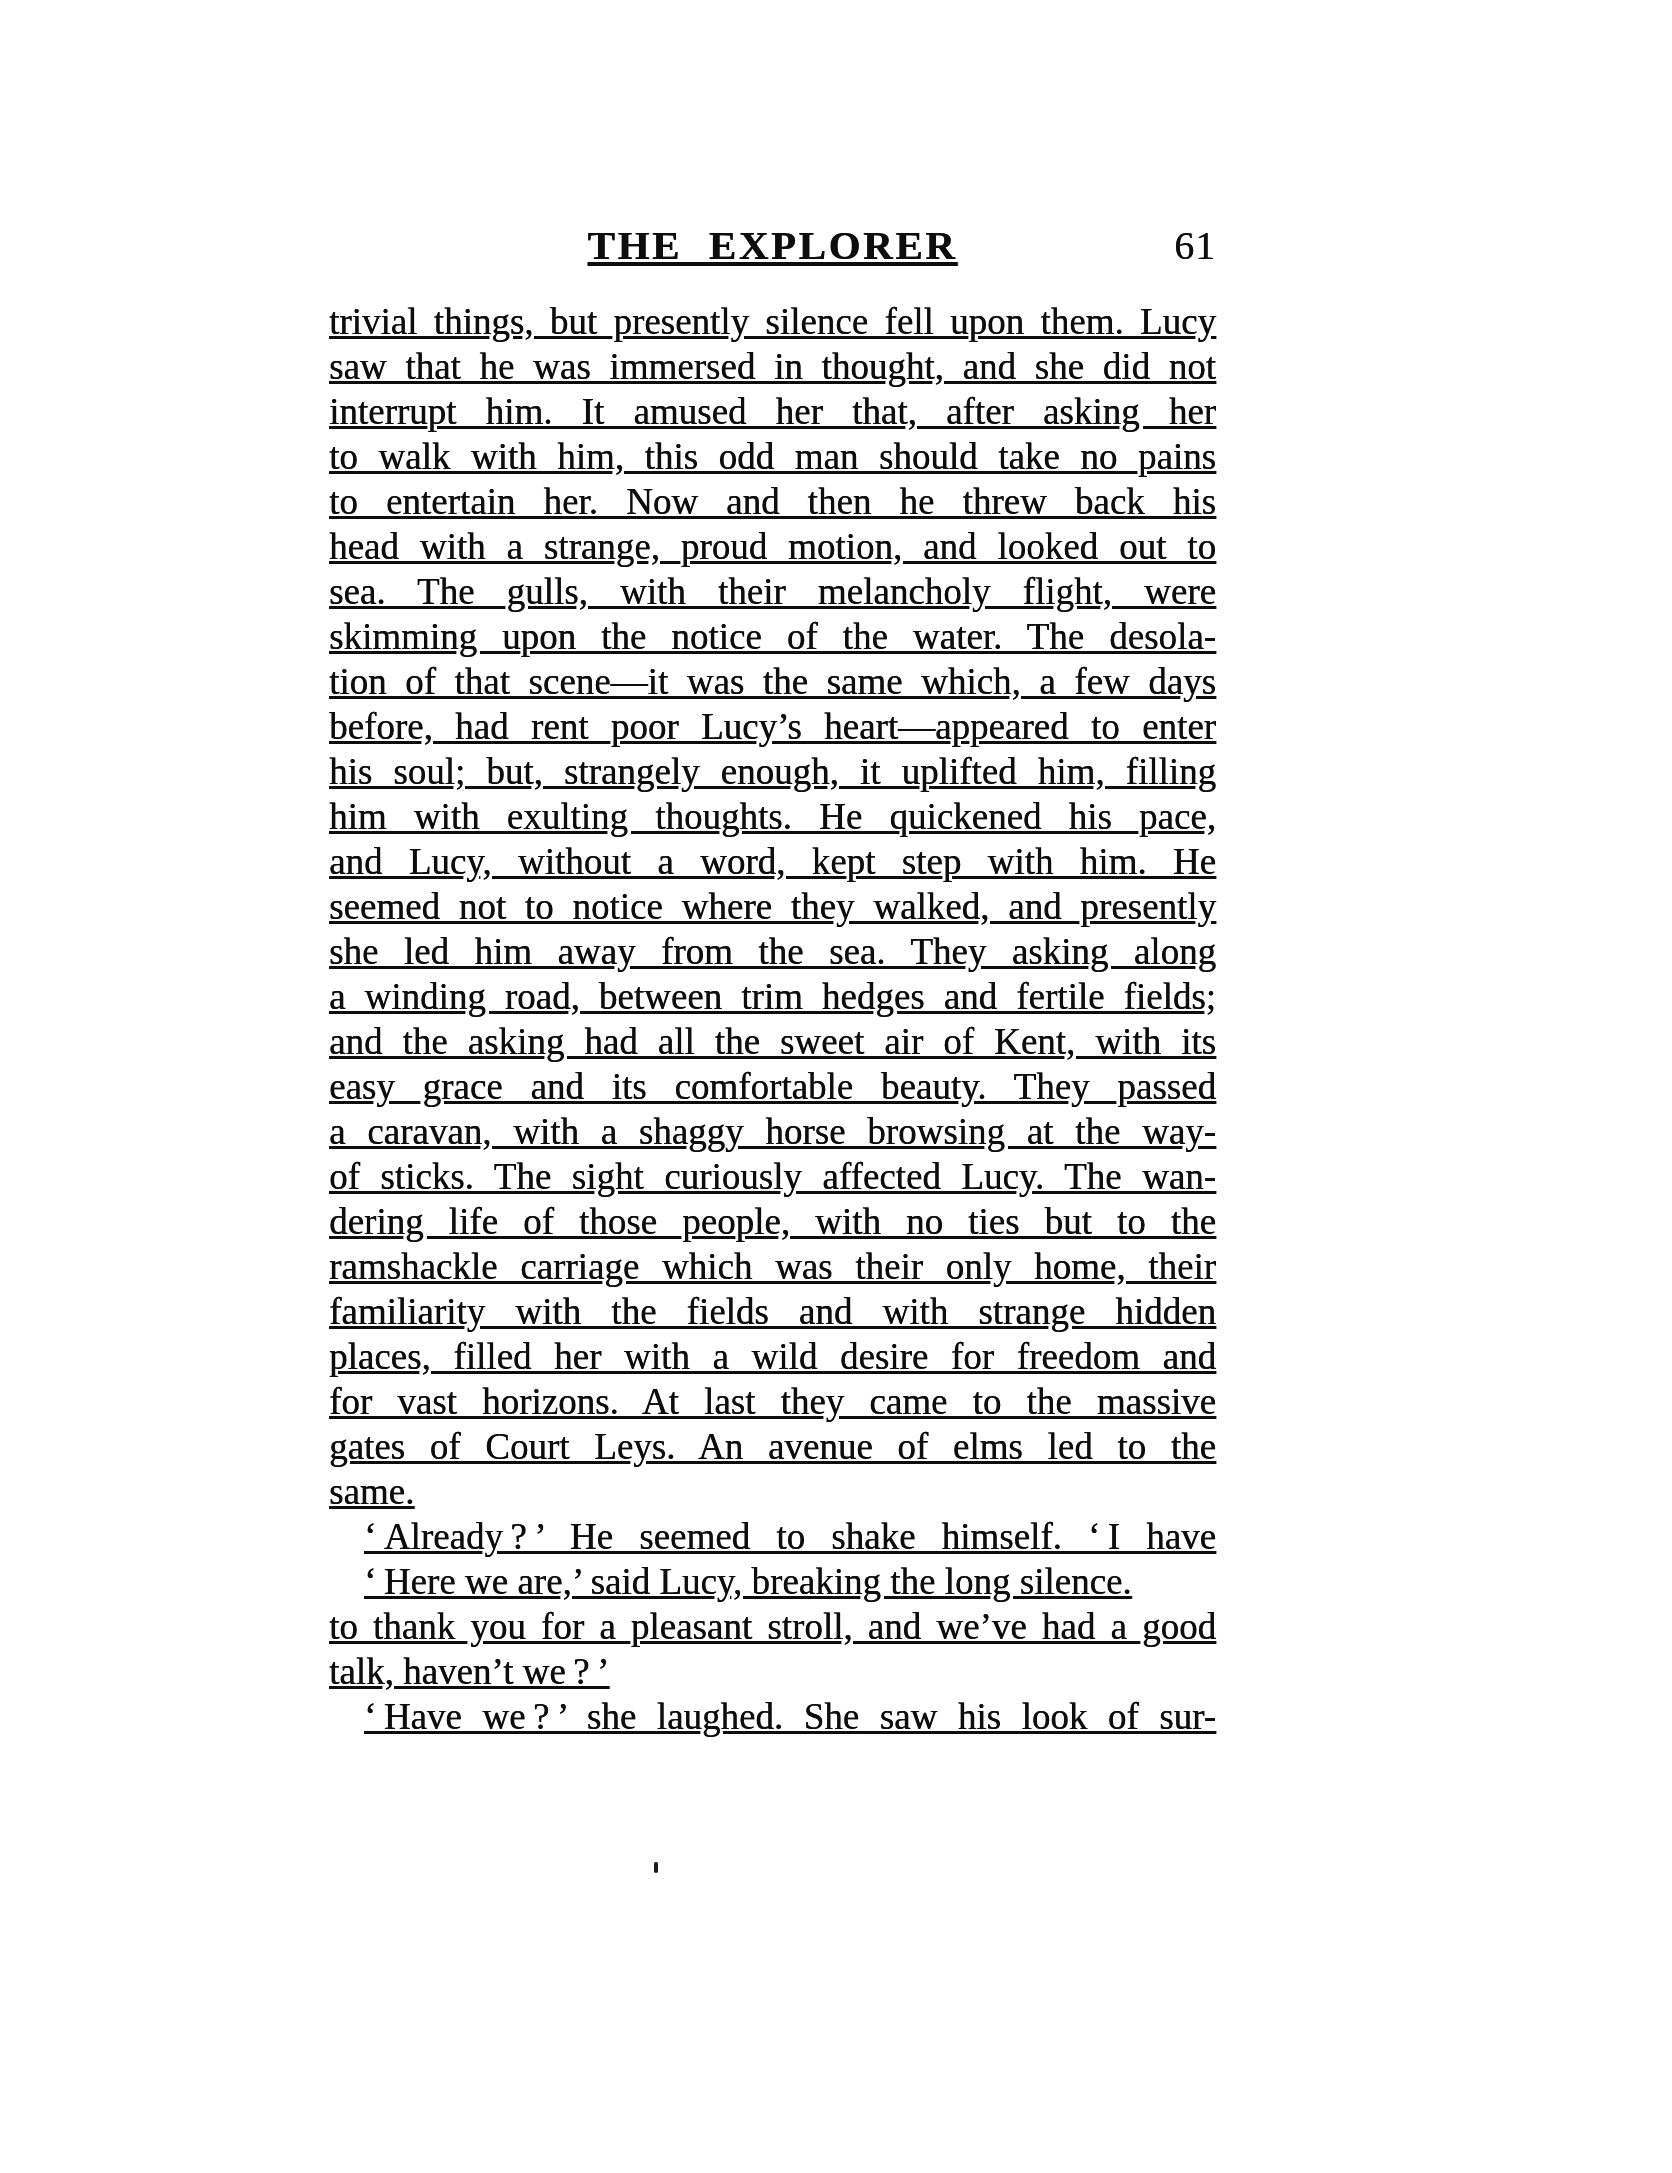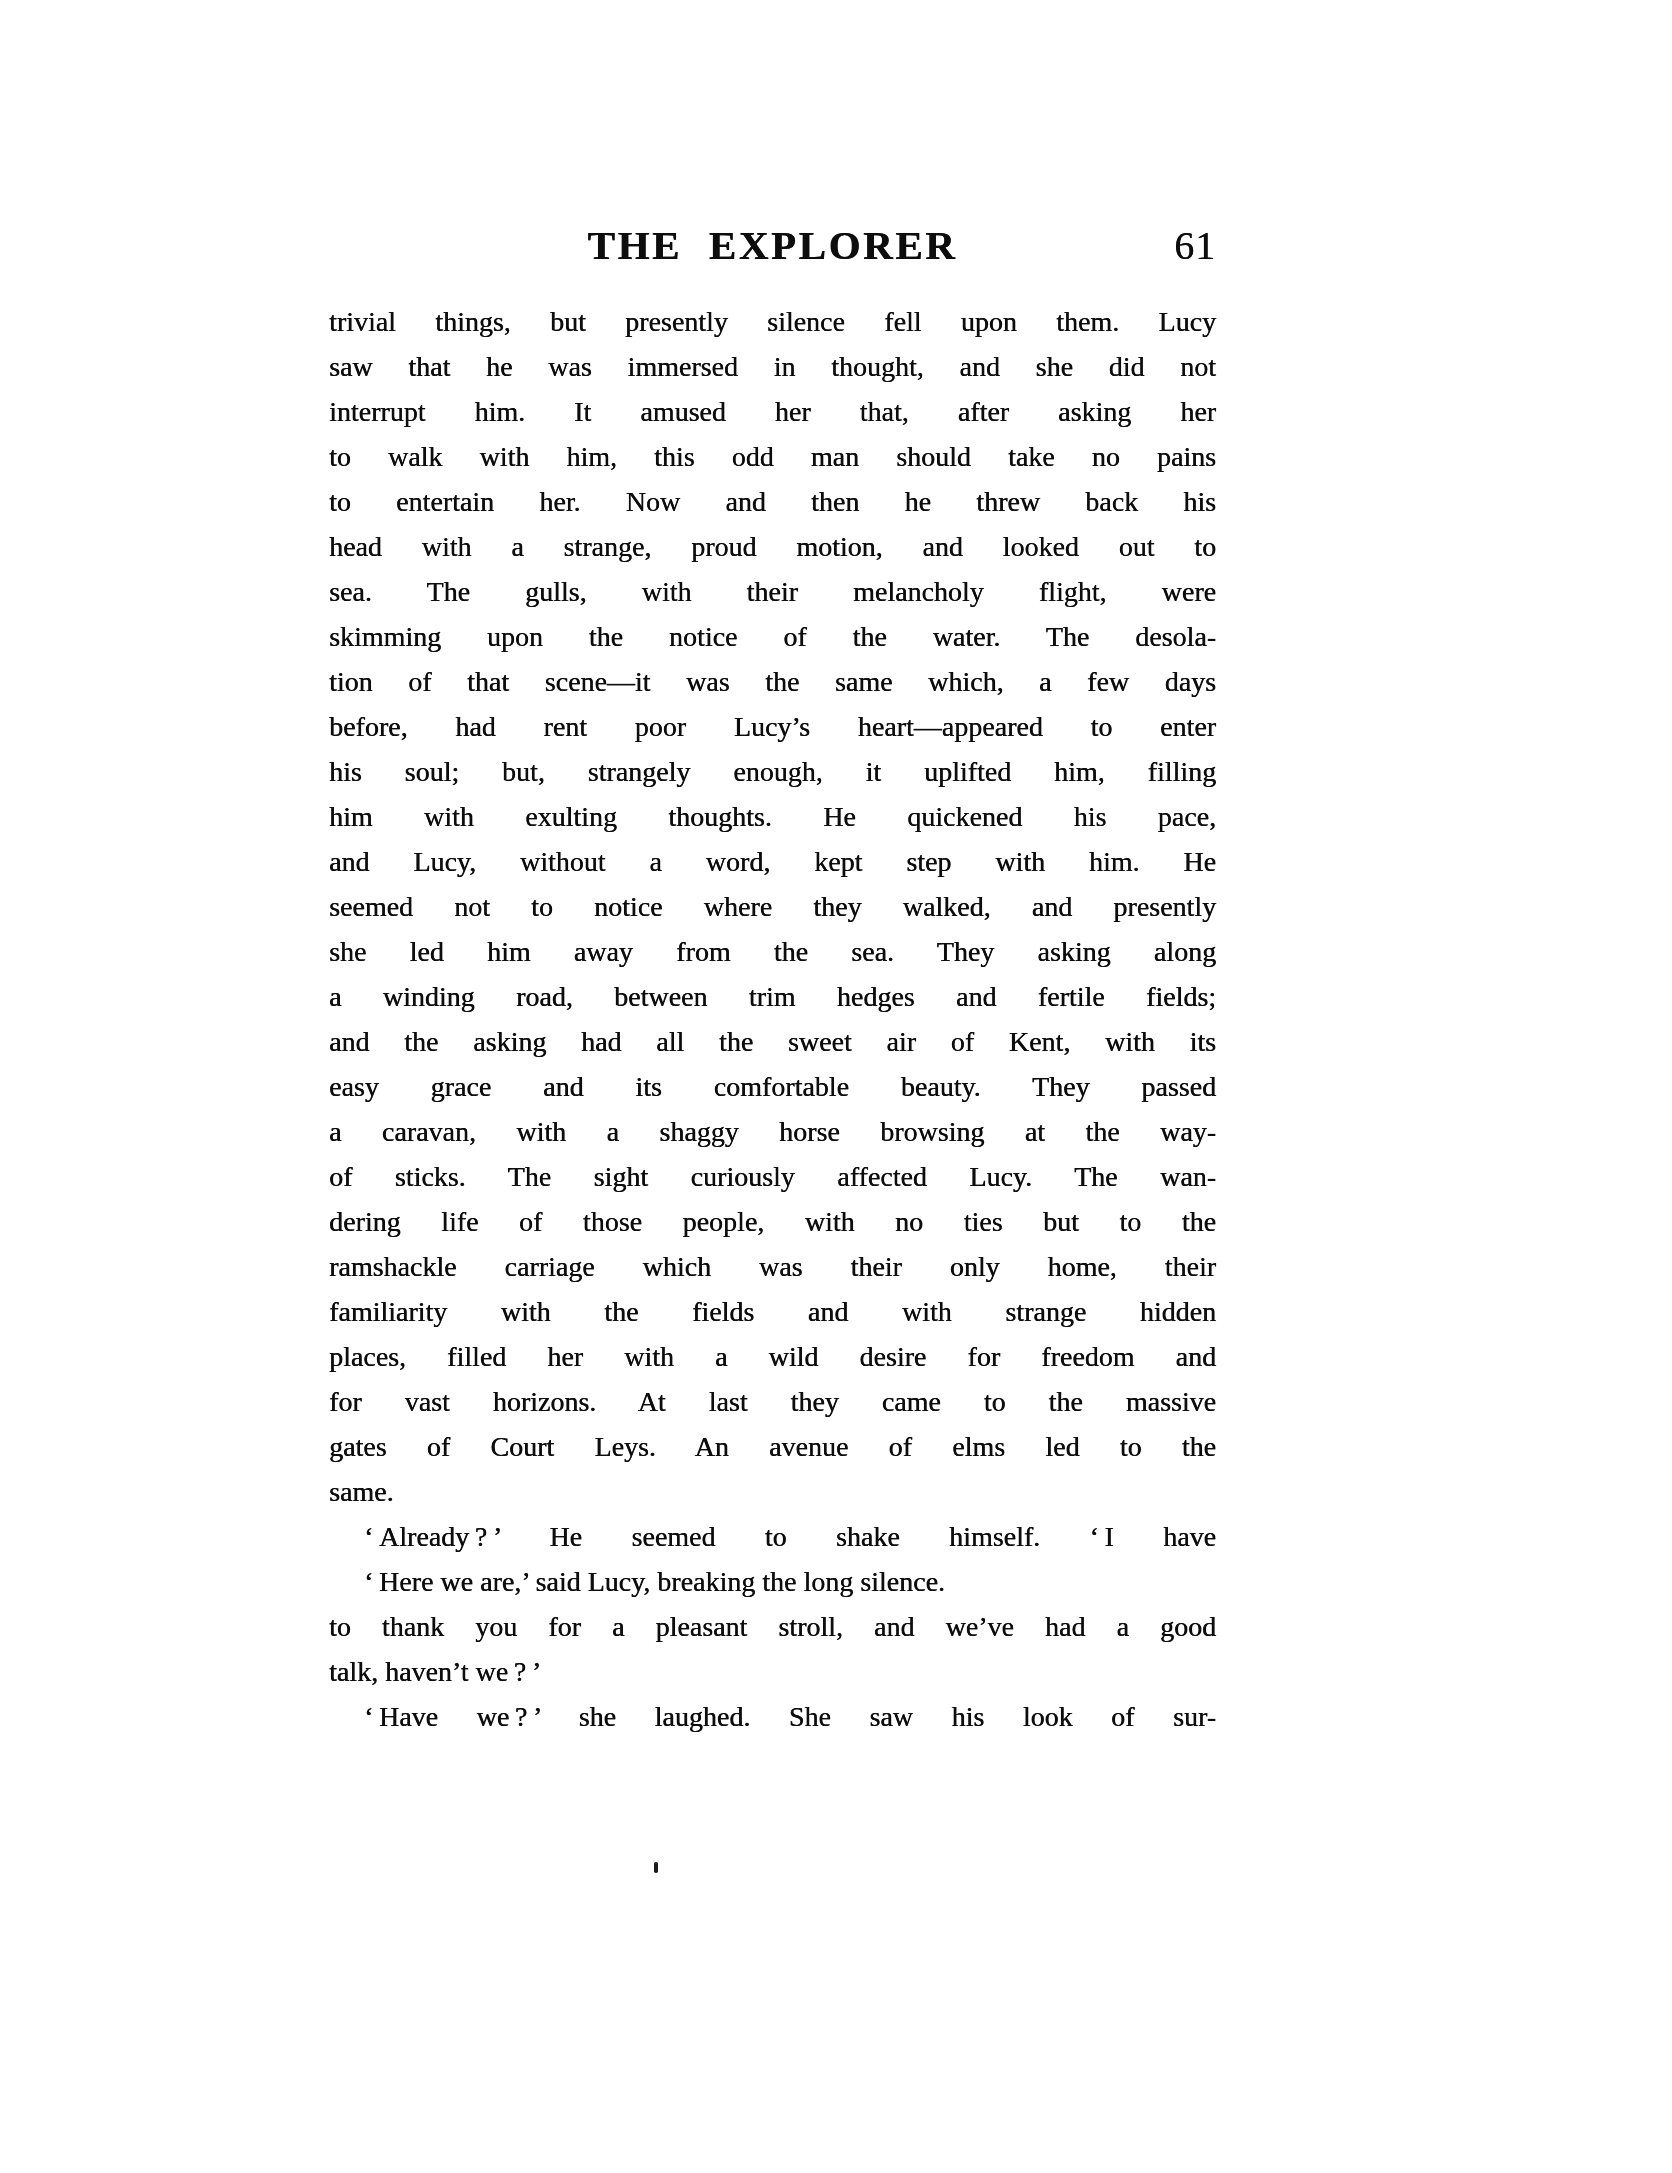--- a/index.html
+++ b/index.html
@@ -28,42 +28,44 @@
     position: absolute;
     left: 0;
     right: 0;
     top: 0;
     text-align: center;
     font-size: 41px;
     font-weight: bold;
     letter-spacing: 2.6px;
     word-spacing: 14px;
     white-space: nowrap;
+    text-decoration: underline;
   }
   .page-number {
     position: absolute;
     right: 0;
     top: 0.9px;
     font-size: 40px;
     font-weight: normal;
     letter-spacing: 0.9px;
   }
   .text-block {
     position: absolute;
     left: 329px;
     top: 299px;
     width: 887px;
     text-shadow: 0.4px 0 0 currentColor;
   }
   .ln {
-    font-size: 28px;
+    font-size: 37px;
     line-height: 45px;
     height: 45px;
     text-align: left;
     overflow: visible;
+    text-decoration: underline;
   }
   .ln.j {
     text-align: justify;
     text-align-last: justify;
   }
   .ln.ind {
     text-indent: 35px;
   }
   .ink-speck {
     position: absolute;

